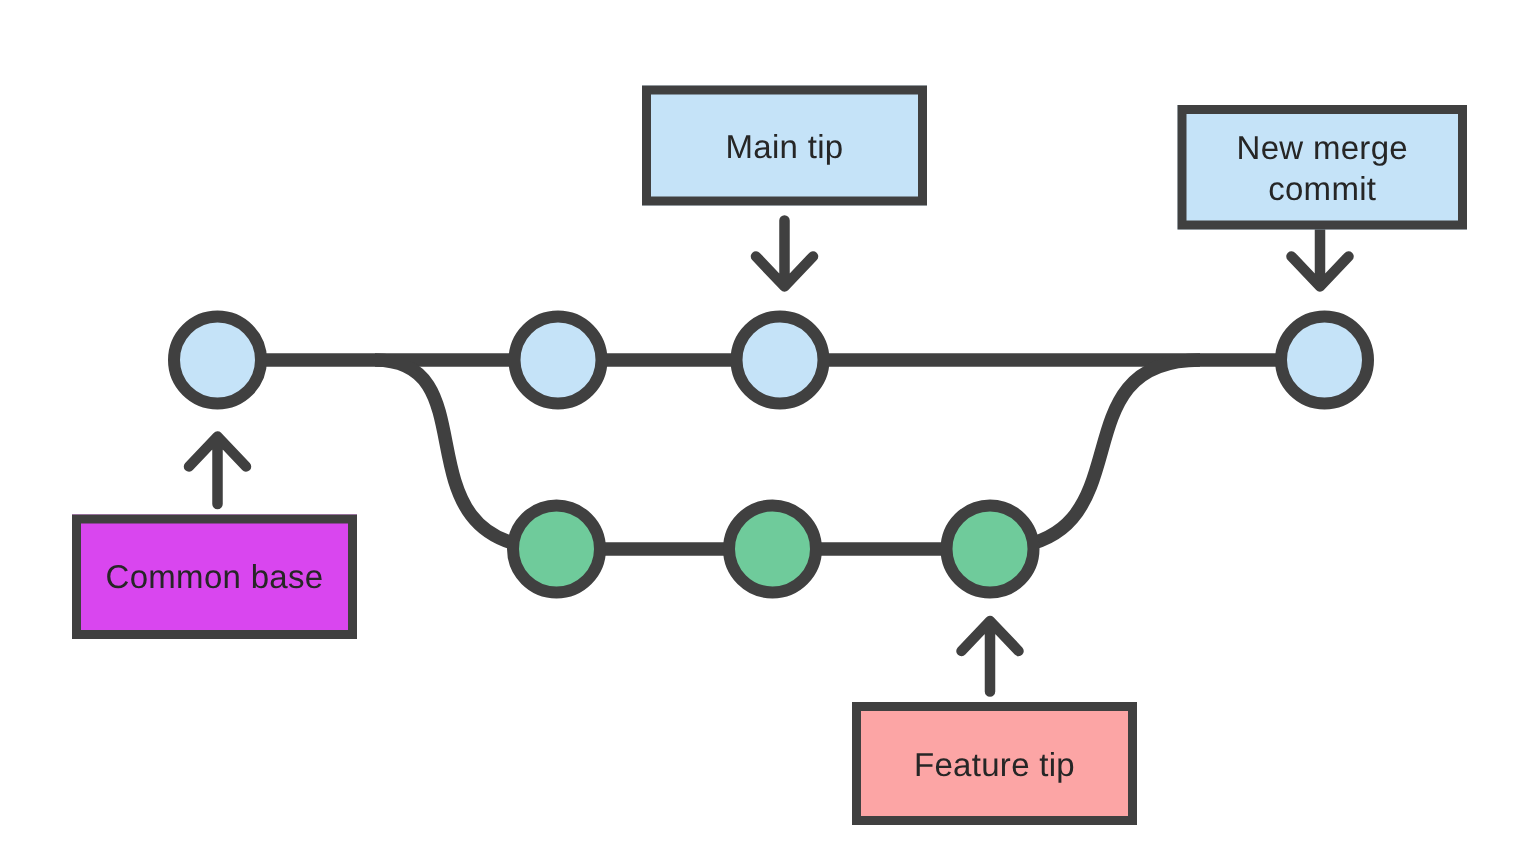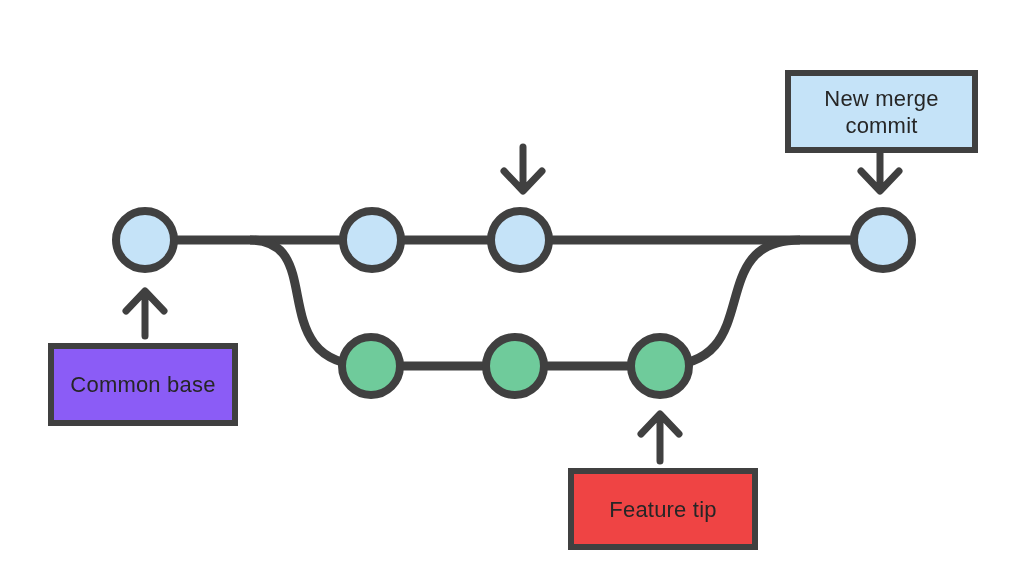--- a/index.html
+++ b/index.html
@@ -55,27 +55,30 @@
       <circle cx="883" cy="240" r="29" fill="#C5E3F8" stroke="#404040" stroke-width="8"></circle>
       <circle cx="371" cy="366" r="29" fill="#6FCB9B" stroke="#404040" stroke-width="8"></circle>
       <circle cx="515" cy="366" r="29" fill="#6FCB9B" stroke="#404040" stroke-width="8"></circle>
       <circle cx="660" cy="366" r="29" fill="#6FCB9B" stroke="#404040" stroke-width="8"></circle>
       <path d="M 523 147 L 523 188 M 504 171 L 523 191 L 542 171" fill="none" stroke="#404040" stroke-width="7" stroke-linecap="round" stroke-linejoin="round"></path>
       <path d="M 880 147 L 880 188 M 861 171 L 880 191 L 899 171" fill="none" stroke="#404040" stroke-width="7" stroke-linecap="round" stroke-linejoin="round"></path>
       <path d="M 126 311 L 145 291 L 164 311 M 145 294 L 145 336" fill="none" stroke="#404040" stroke-width="7" stroke-linecap="round" stroke-linejoin="round"></path>
       <path d="M 641 434 L 660 414 L 679 434 M 660 417 L 660 461" fill="none" stroke="#404040" stroke-width="7" stroke-linecap="round" stroke-linejoin="round"></path>
     </svg>
 
+  <div class="label-box" id="label-main-tip" style="background-color: rgb(197, 227, 248);">
+    <span>Main tip</span>
+  </div>
 
   <div class="label-box" id="label-new-merge-commit" style="background-color: rgb(197, 227, 248);">
     <span>New merge
 commit</span>
   </div>
 
-  <div class="label-box" id="label-common-base" style="background-color: #8b5cf6;">
+  <div class="label-box" id="label-common-base" style="background-color: #d946ef;">
     <span>Common base</span>
   </div>
 
-  <div class="label-box" id="label-feature-tip" style="background-color: #ef4444;">
+  <div class="label-box" id="label-feature-tip" style="background-color: #fca5a5;">
     <span>Feature tip</span>
   </div>
 
 </div>
 
 </body></html>

